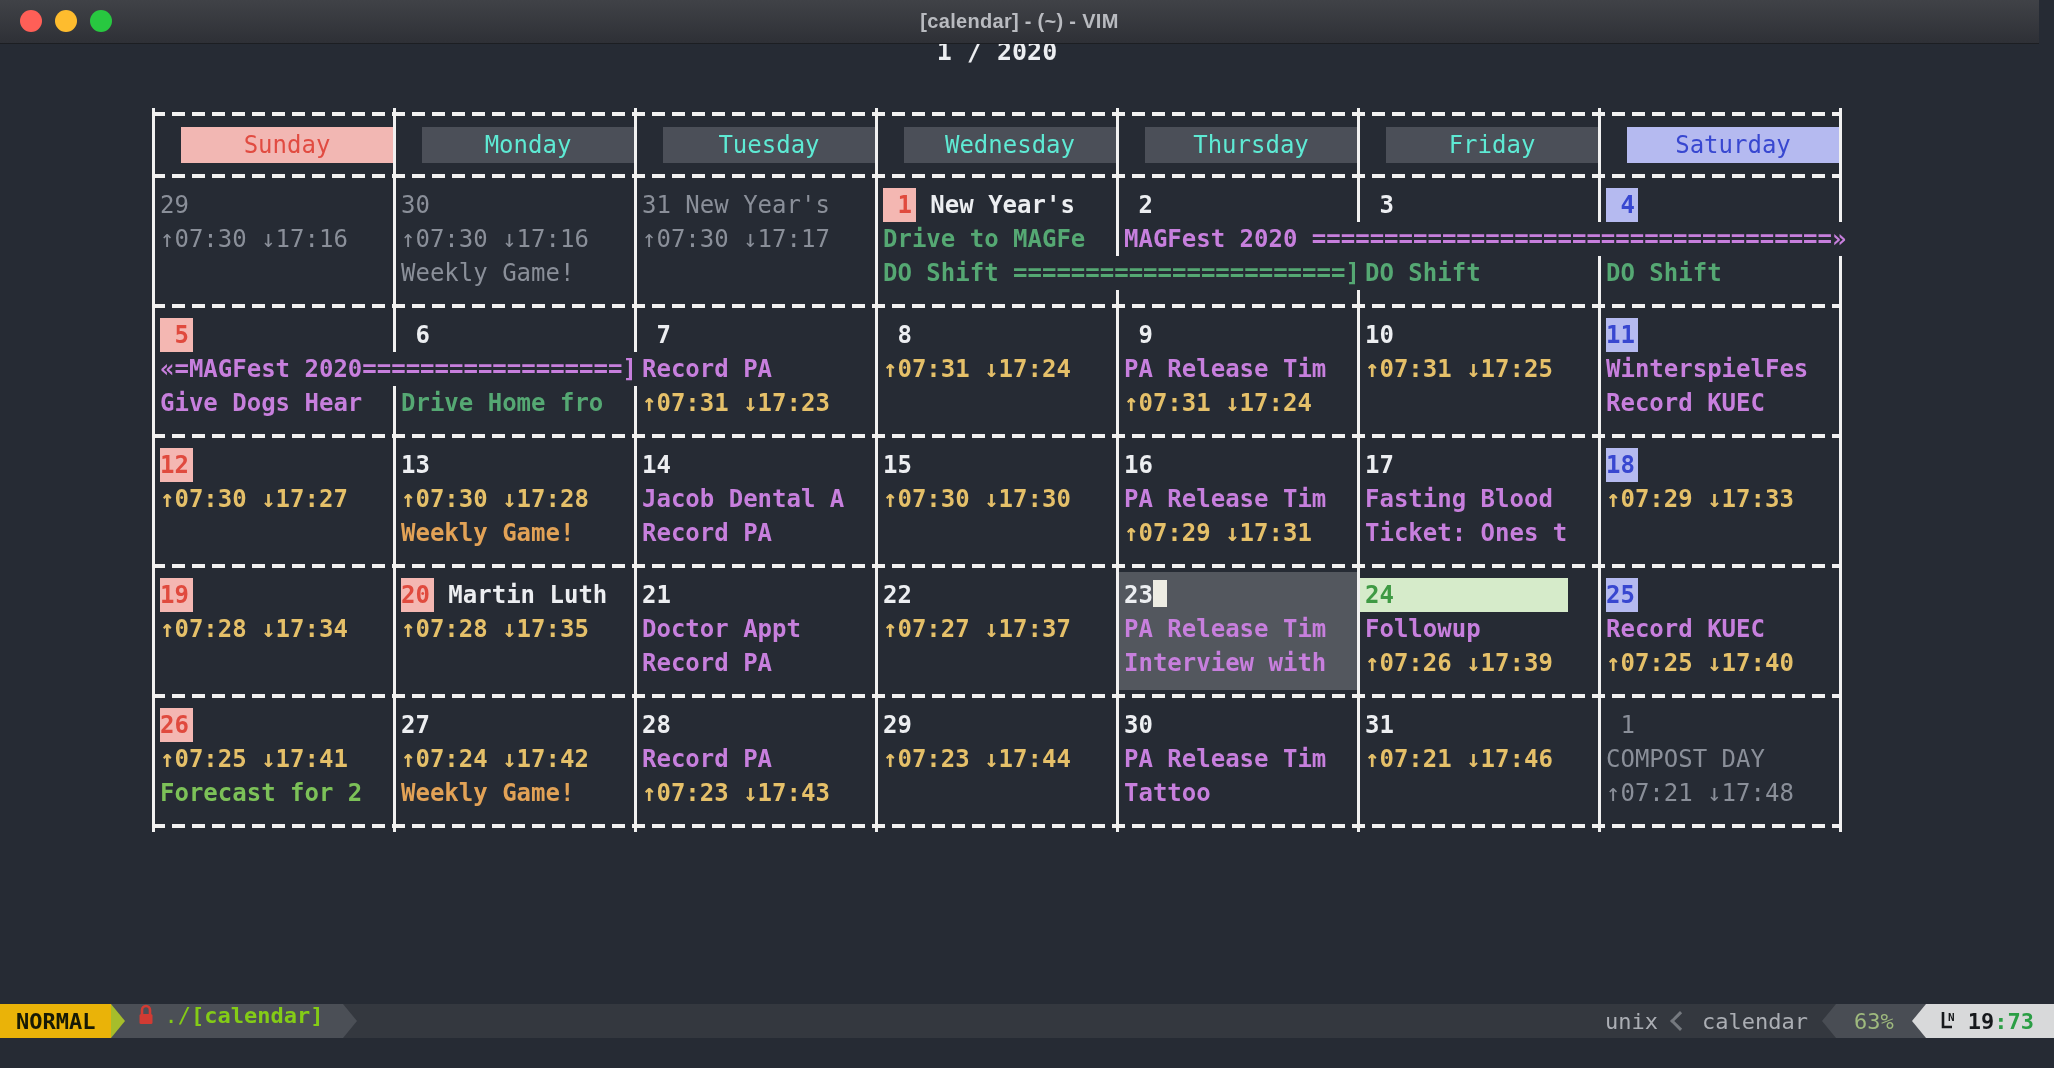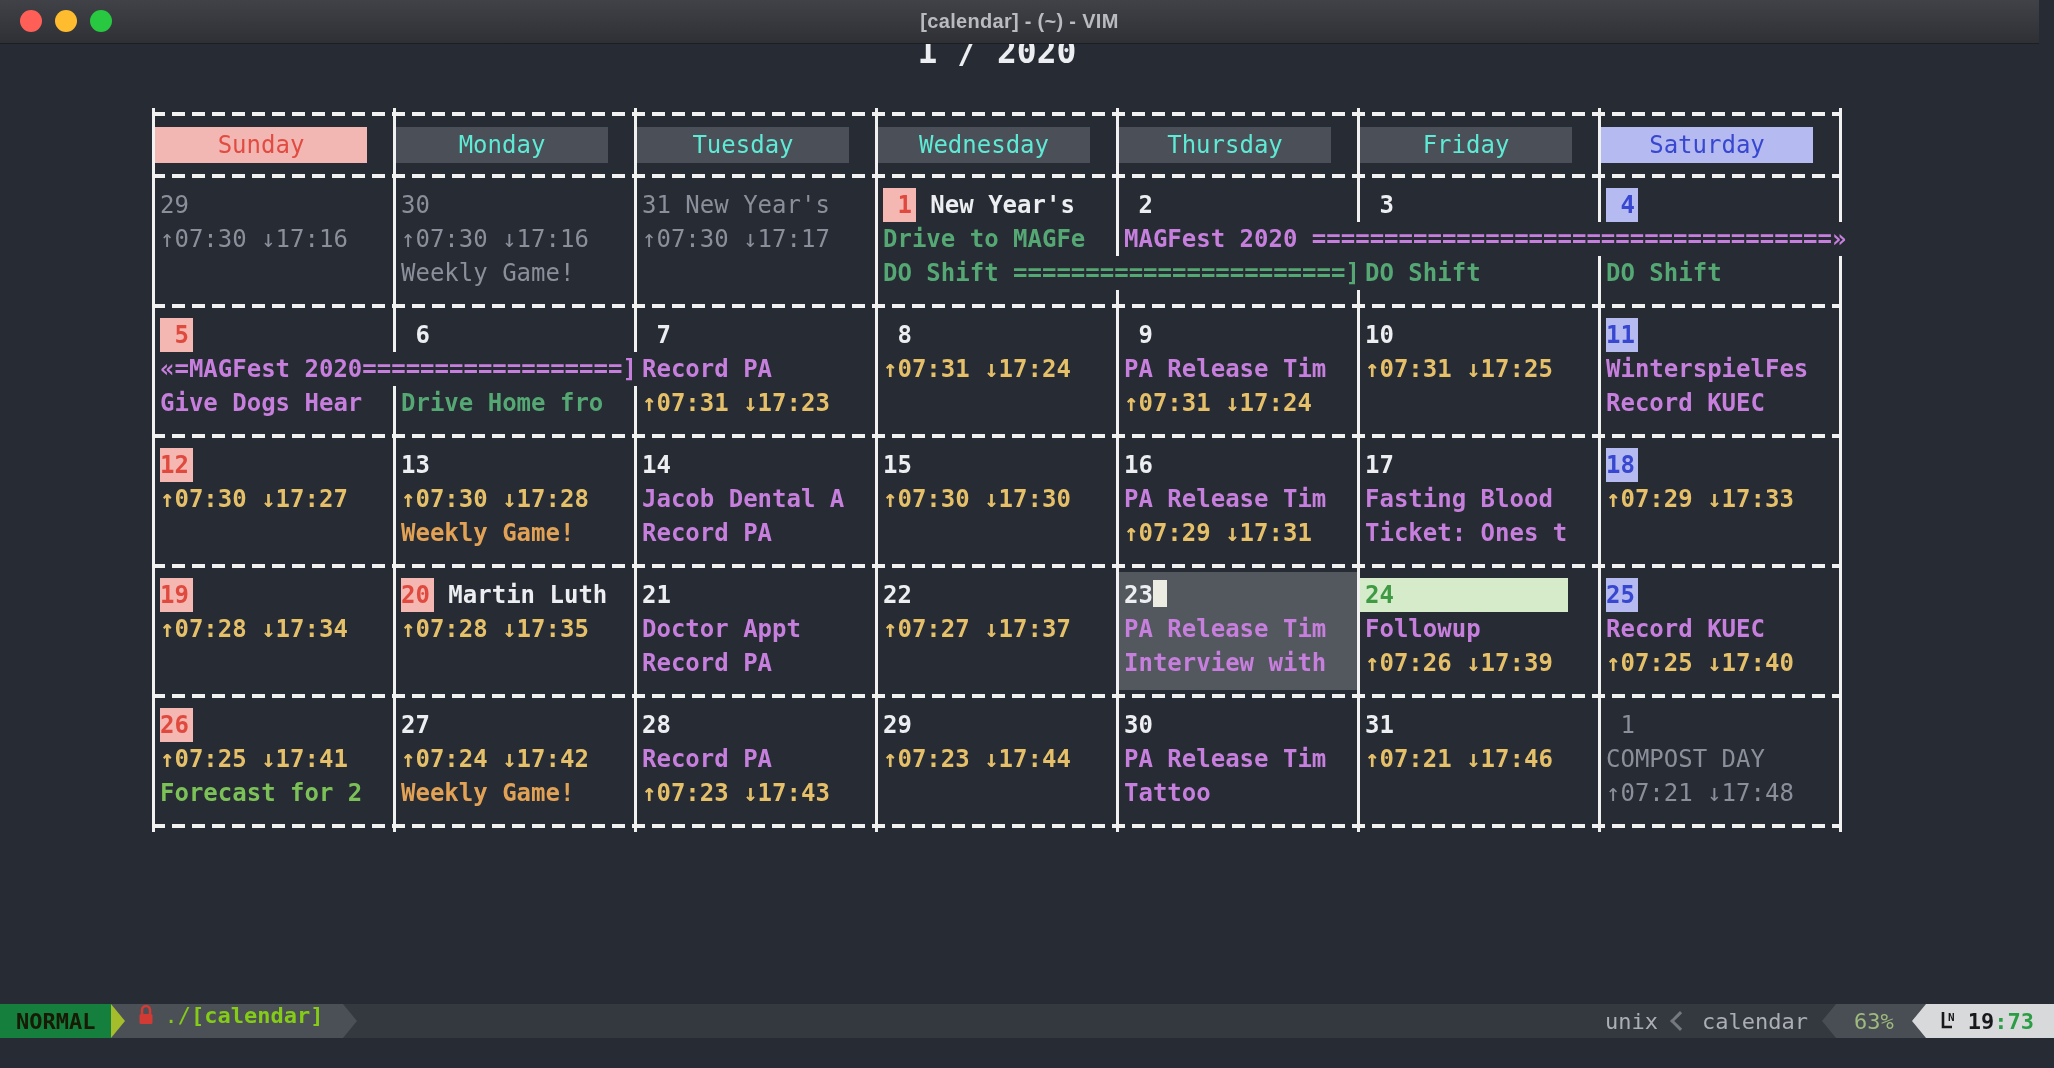--- a/index.html
+++ b/index.html
@@ -20,37 +20,37 @@
   .tl-red{background:#ff5f57;}
   .tl-yellow{background:#febc2e;}
   .tl-green{background:#28c840;}
   .title-text{
     color:#b9bbc0;font-size:20px;font-weight:600;
     font-family:"Liberation Sans",sans-serif;letter-spacing:.3px;
   }
   
   .month-title{
     margin:32px 0 36px 152px;width:1690px;height:40px;line-height:40px;
-    text-align:center;color:#eceef1;font-size:33px;font-weight:700;
+    text-align:center;color:#eceef1;font-size:25px;font-weight:700;
   }
   
   .cal{margin-left:152px;width:1690px;}
   .hsep{position:relative;height:12px;}
   .hsep::before{
     content:'';position:absolute;left:0;right:0;top:4px;height:4px;
     background:repeating-linear-gradient(90deg,#f1f1f1 0 13px,transparent 13px 20px);
   }
   .hsep::after{
     content:'';position:absolute;inset:0;
     background:repeating-linear-gradient(90deg,#f1f1f1 0 3px,transparent 3px 241px);
   }
   .hrow{display:grid;grid-template-columns:repeat(7,241px);position:relative;}
   .hrow::after{content:'';position:absolute;right:0;top:0;bottom:0;width:3px;background:#f1f1f1;}
   .cell,.hcell{border-left:3px solid #f1f1f1;box-sizing:border-box;}
-  .hcell{height:50px;display:flex;align-items:center;justify-content:flex-start;}
+  .hcell{height:50px;display:flex;align-items:center;justify-content:flex-end;}
   .pill{
     width:calc(100% - 26px);height:36px;line-height:36px;text-align:center;
     font-size:24px;font-weight:400;
   }
   .p-sun{background:#f2b7b3;color:#e14b41;}
   .p-wk{background:#4b4f58;color:#5eead4;}
   .p-sat{background:#b5baf0;color:#3847d0;}
   .wrow .cell{padding:6px 0 10px 0;}
   .c-selected{background:#53575e;}
   .ln{height:34px;line-height:34px;white-space:pre;font-size:24px;font-weight:700;padding-left:5px;overflow:visible;}
@@ -69,21 +69,21 @@
   .s-yellow{color:#e5c069;}
   .s-orange{color:#e2a256;}
   .sp{position:relative;z-index:5;display:inline-block;background:#262b34;}
   .cursor{display:inline-block;width:14px;height:27px;background:#edece3;vertical-align:-4px;}
   
   .statusline{
     position:absolute;left:0;top:1004px;right:0;height:34px;
     display:flex;align-items:stretch;font-size:22px;font-weight:700;
   }
   .seg{display:flex;align-items:center;}
-  .seg-mode{background:#15803d;color:#171a05;padding:0 16px;}
+  .seg-mode{background:#eab308;color:#171a05;padding:0 16px;}
   .arrow{width:0;height:0;border-top:17px solid transparent;border-bottom:17px solid transparent;}
   .a-mode{border-left:14px solid #a6bd2b;background:#4b4f56;}
   .seg-file{background:#4b4f56;color:#84cc16;padding:0 20px 12px 12px;gap:9px;}
   .fprefix{font-weight:400;}
   .a-file{border-left:14px solid #4b4f56;background:#34383f;}
   .bar-mid{flex:1;background:#34383f;display:flex;align-items:center;justify-content:flex-end;gap:13px;padding-right:14px;}
   .rtext{color:#abaeb4;font-weight:400;}
   .chev{display:inline-block;width:11px;height:11px;border-left:3px solid #75797f;border-bottom:3px solid #75797f;transform:rotate(45deg);margin:0 2px;}
   .arrowl{width:0;height:0;border-top:17px solid transparent;border-bottom:17px solid transparent;}
   .al-pct{border-right:14px solid #494d54;background:#34383f;}

